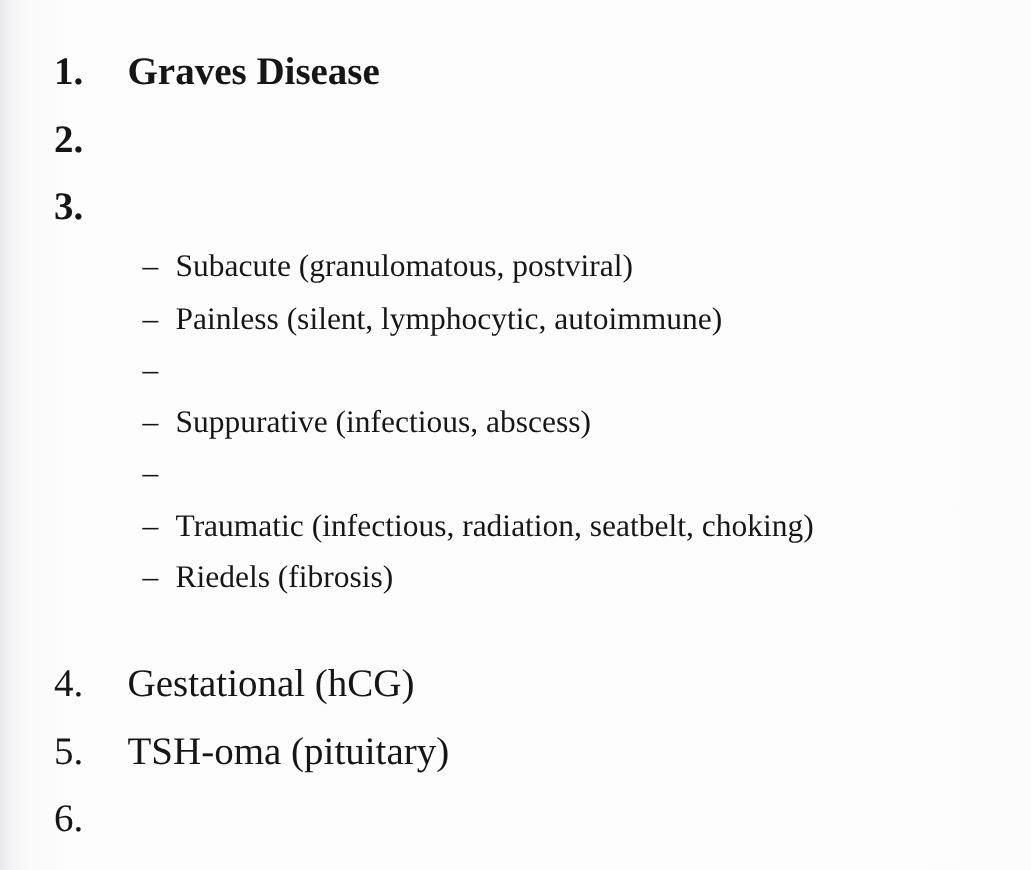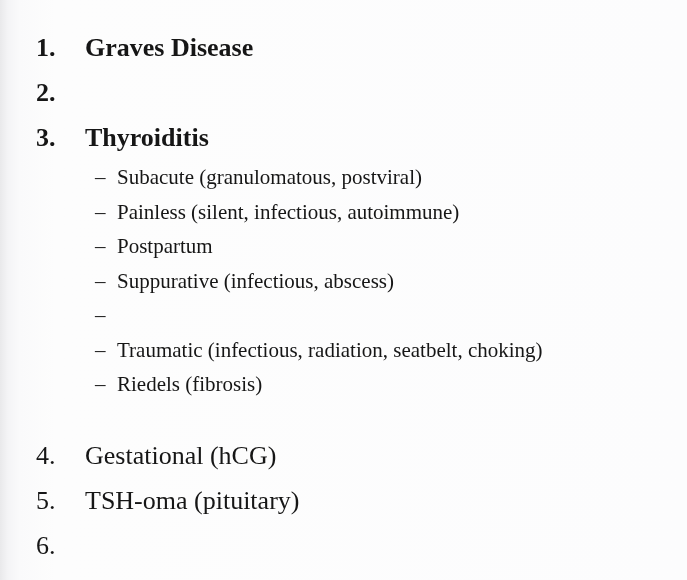--- a/index.html
+++ b/index.html
@@ -71,35 +71,33 @@
     <span class="num">1.</span>
     <span class="label">Graves Disease</span>
   </div>
 
   <div class="main-item bold">
     <span class="num">2.</span>
   </div>
 
   <div class="main-item bold">
     <span class="num">3.</span>
-    <span class="label">Thyroiditis</span>
   </div>
 
   <div class="sub-list">
     <div class="sub-item">
       <span class="dash">–</span>
       <span class="label">Subacute (granulomatous, postviral)</span>
     </div>
     <div class="sub-item">
       <span class="dash">–</span>
-      <span class="label">Painless (silent, infectious, autoimmune)</span>
+      <span class="label">Painless (silent, lymphocytic, autoimmune)</span>
     </div>
     <div class="sub-item">
       <span class="dash">–</span>
-      <span class="label">Postpartum</span>
     </div>
     <div class="sub-item">
       <span class="dash">–</span>
       <span class="label">Suppurative (infectious, abscess)</span>
     </div>
     <div class="sub-item">
       <span class="dash">–</span>
     </div>
     <div class="sub-item">
       <span class="dash">–</span>

